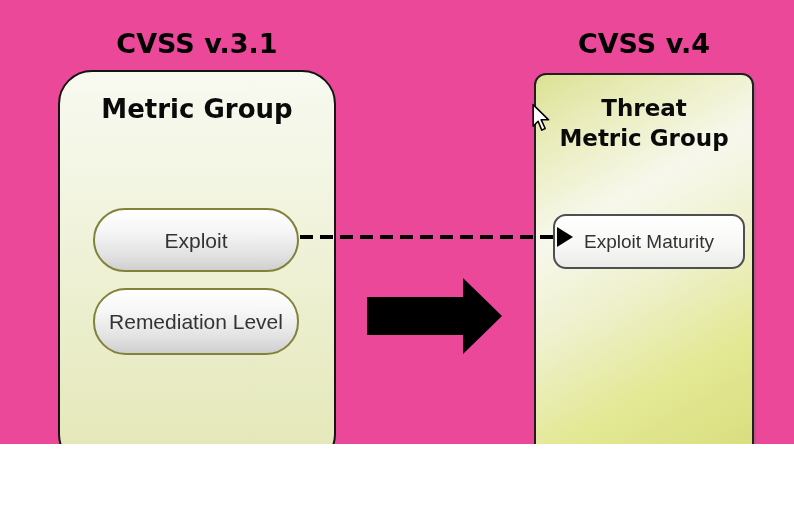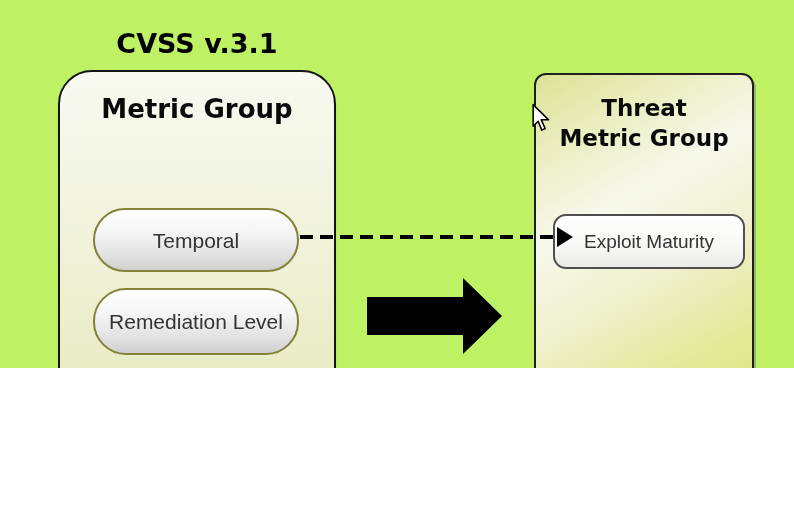--- a/index.html
+++ b/index.html
@@ -3,22 +3,22 @@
 <meta charset="utf-8">
 <style>
   html, body {
     margin: 0;
     padding: 0;
     background: #ffffff;
   }
   .stage {
     position: relative;
     width: 794px;
-    height: 368px;
-    background: #bef264;
+    height: 444px;
+    background: #ec4899;
     overflow: hidden;
     font-family: "Liberation Sans", sans-serif;
   }
   .col-title {
     position: absolute;
     top: 28px;
     text-align: center;
     font-family: "DejaVu Sans", sans-serif;
     font-weight: bold;
     font-size: 27px;
@@ -131,30 +131,31 @@
     left: 531px; top: 103px;
     z-index: 10;
   }
 </style>
 </head>
 <body>
 
 <div class="stage">
 
   <div class="col-title left">CVSS v.3.1</div>
+  <div class="col-title right">CVSS v.4</div>
 
   <div class="box-left">
     <div class="group-header">
       <span>Metric Group</span>
     </div>
   </div>
 
   <div class="pill pill-1">
     <span>
-      <span class="line">Temporal</span>
+      <span class="line">Exploit</span>
     </span>
   </div>
   <div class="pill pill-2">
     <span class="line">Remediation Level</span>
   </div>
 
   <div class="box-right">
     <div class="group-header">
       <span>Threat</span>
       <span>Metric Group</span>

